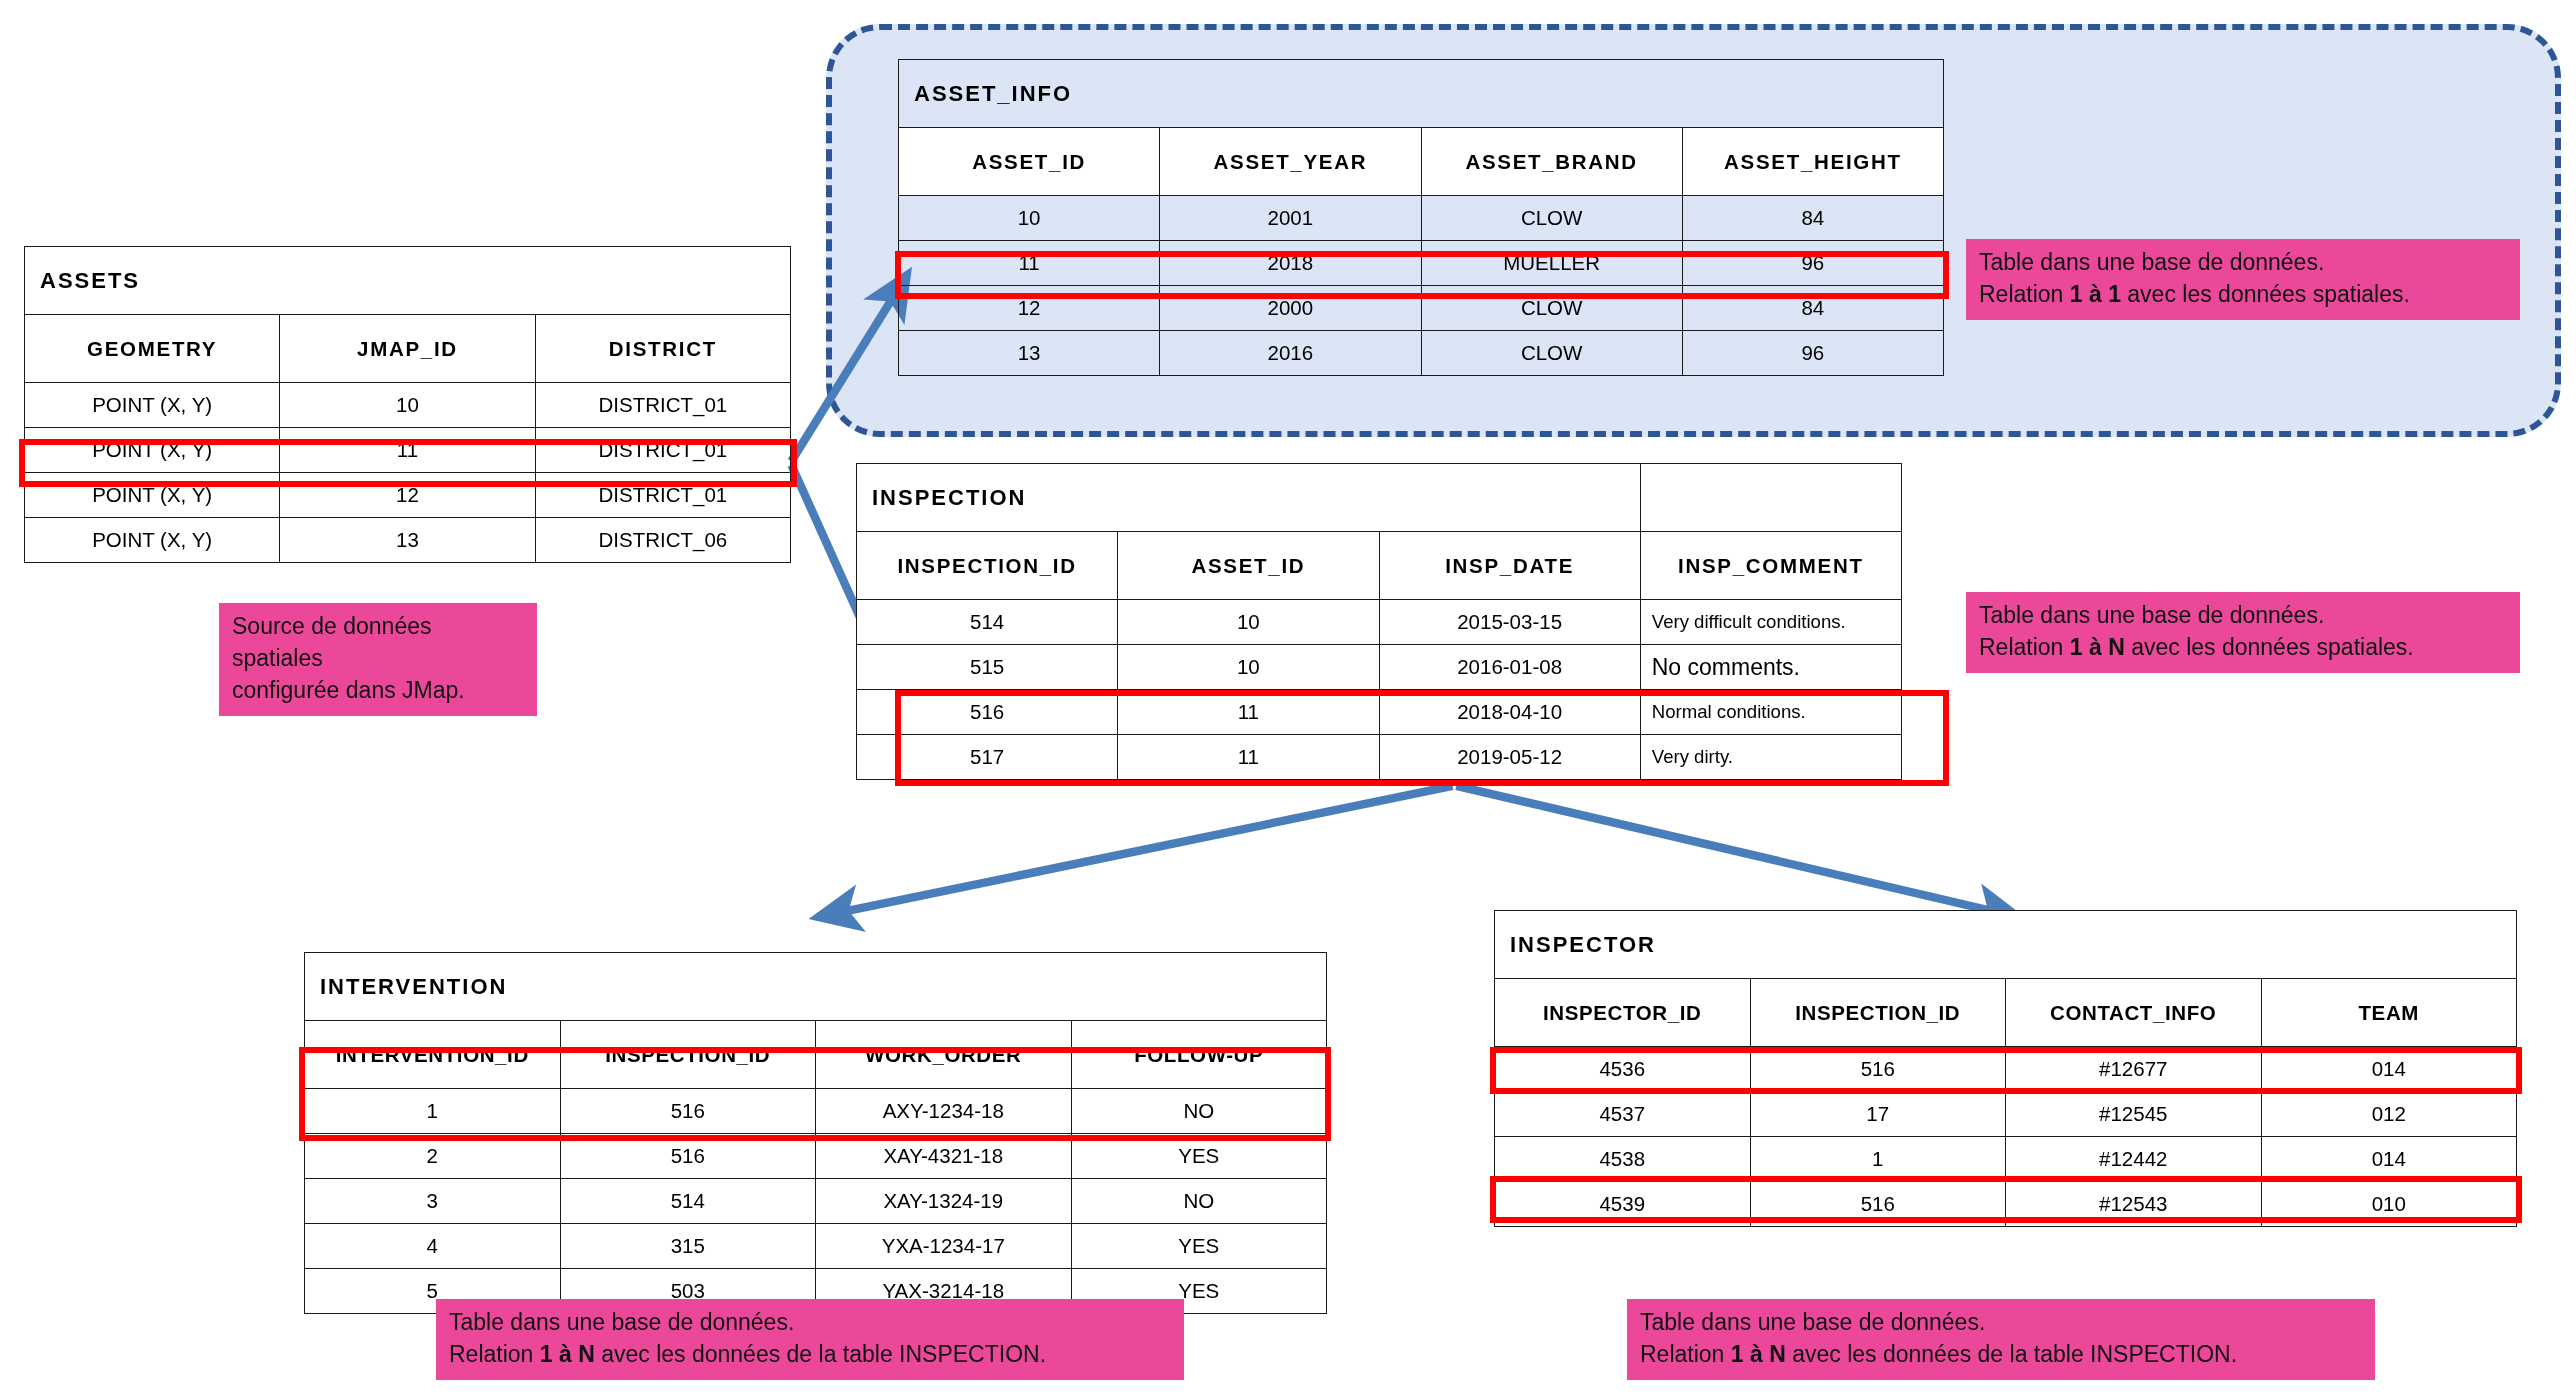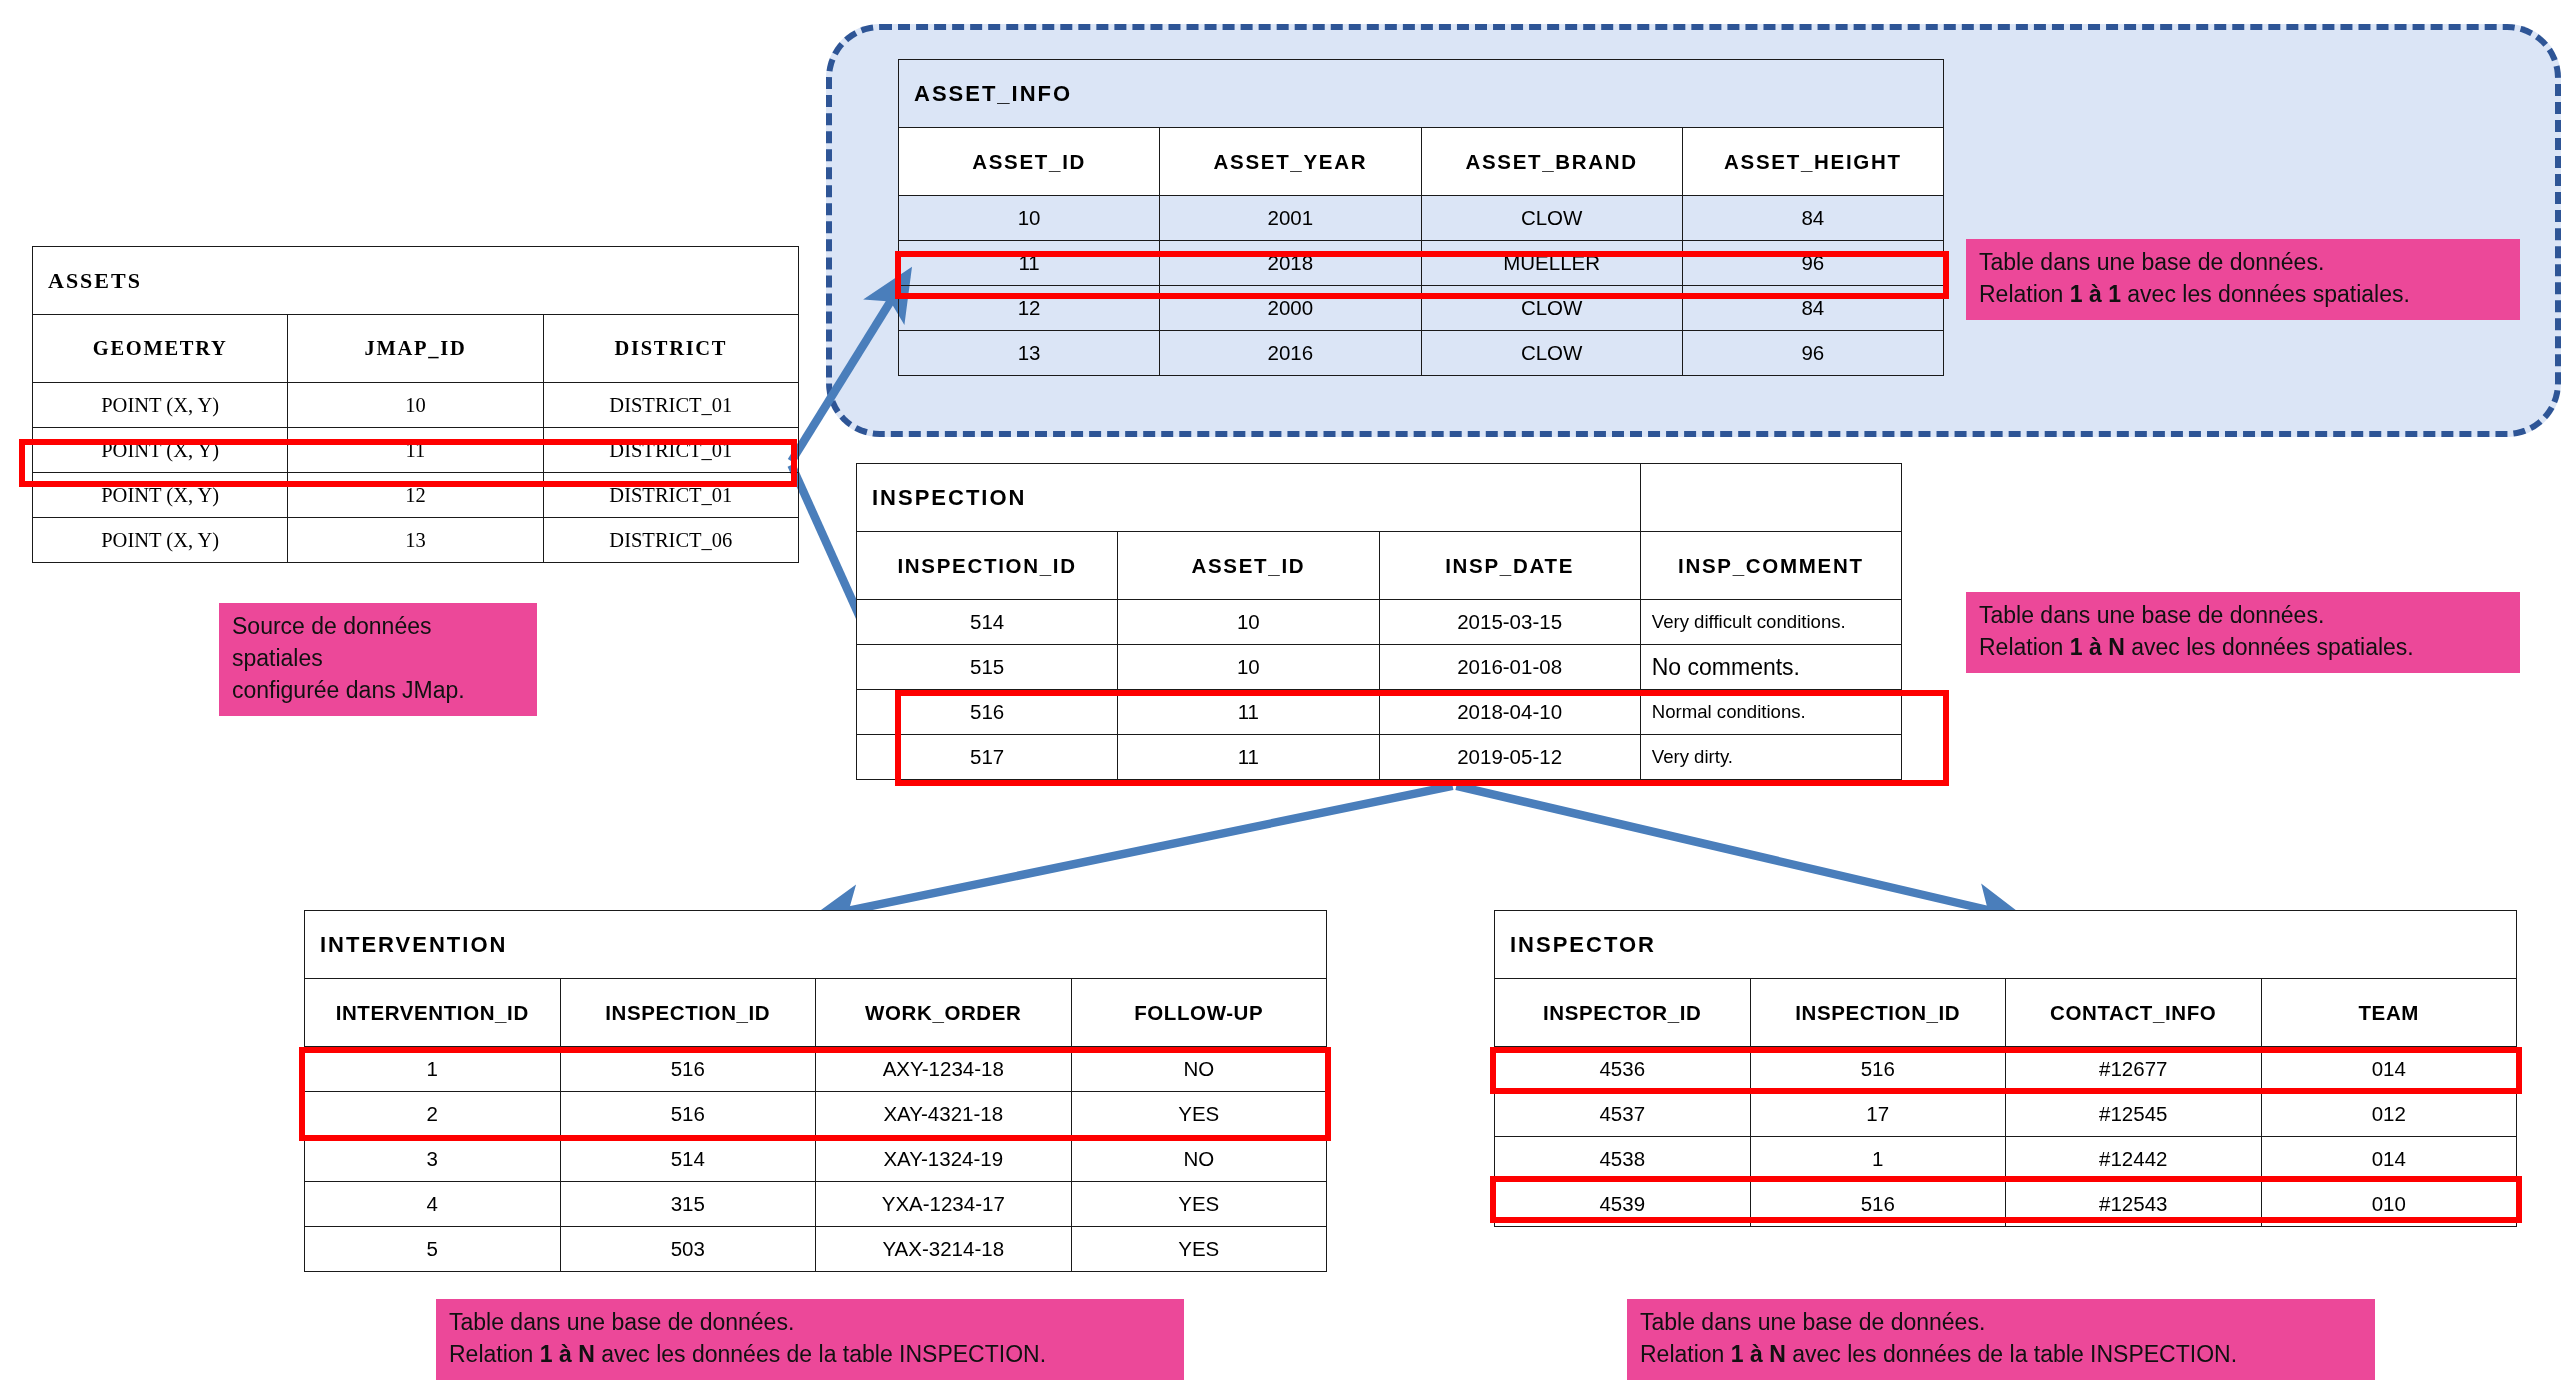--- a/index.html
+++ b/index.html
@@ -45,21 +45,21 @@
 
   <line x1="851" y1="496" x2="975" y2="296" stroke="#4a7ebb" stroke-width="9" marker-end="url(#ah)"></line>
 
   <line x1="851" y1="500" x2="976" y2="778" stroke="#4a7ebb" stroke-width="9" marker-end="url(#ah)"></line>
 
   <line x1="1562" y1="845" x2="880" y2="986" stroke="#4a7ebb" stroke-width="9" marker-end="url(#ah)"></line>
 
   <line x1="1566" y1="845" x2="2170" y2="986" stroke="#4a7ebb" stroke-width="9" marker-end="url(#ah)"></line>
 </svg>
 
-<div class="tblbox" id="assets-box" style="left:32px;top:246px;width:767px;font-family:Liberation Serif, serif;">
+<div class="tblbox" id="assets-box" style="left:24px;top:246px;width:767px;">
   <table class="db">
     <tbody>
         <tr>
       <td class="title-cell" colspan="3">ASSETS</td>
     </tr>
     <tr>
       <td class="hdr-cell" style="width:36%">GEOMETRY</td>
       <td class="hdr-cell" style="width:30%">JMAP_ID</td>
       <td class="hdr-cell" style="width:34%">DISTRICT</td>
     </tr>
@@ -179,21 +179,21 @@
   </tbody>
     </table>
 </div>
 <div class="hl" style="left:895px;top:690px;width:1054px;height:96px;"></div>
 
 <div class="note" style="left:1966px;top:592px;width:554px;">
   <span>Table dans une base de données.</span><br>
   <span>Relation </span><b>1 à N</b><span> avec les données spatiales.</span>
 </div>
 
-<div class="tblbox" id="intervention-box" style="left:304px;top:910px;width:1023px;background:#fff;">
+<div class="tblbox" id="intervention-box" style="left:304px;top:952px;width:1023px;background:#fff;">
   <table class="db">
     <tbody>
         <tr>
       <td class="title-cell" colspan="4">INTERVENTION</td>
     </tr>
     <tr>
       <td class="hdr-cell" style="width:27%;letter-spacing:0.6px">INTERVENTION_ID</td>
       <td class="hdr-cell" style="width:26%;letter-spacing:0.6px">INSPECTION_ID</td>
       <td class="hdr-cell" style="width:26%;letter-spacing:0.6px">WORK_ORDER</td>
       <td class="hdr-cell" style="width:21%;letter-spacing:0.6px">FOLLOW-UP</td>

